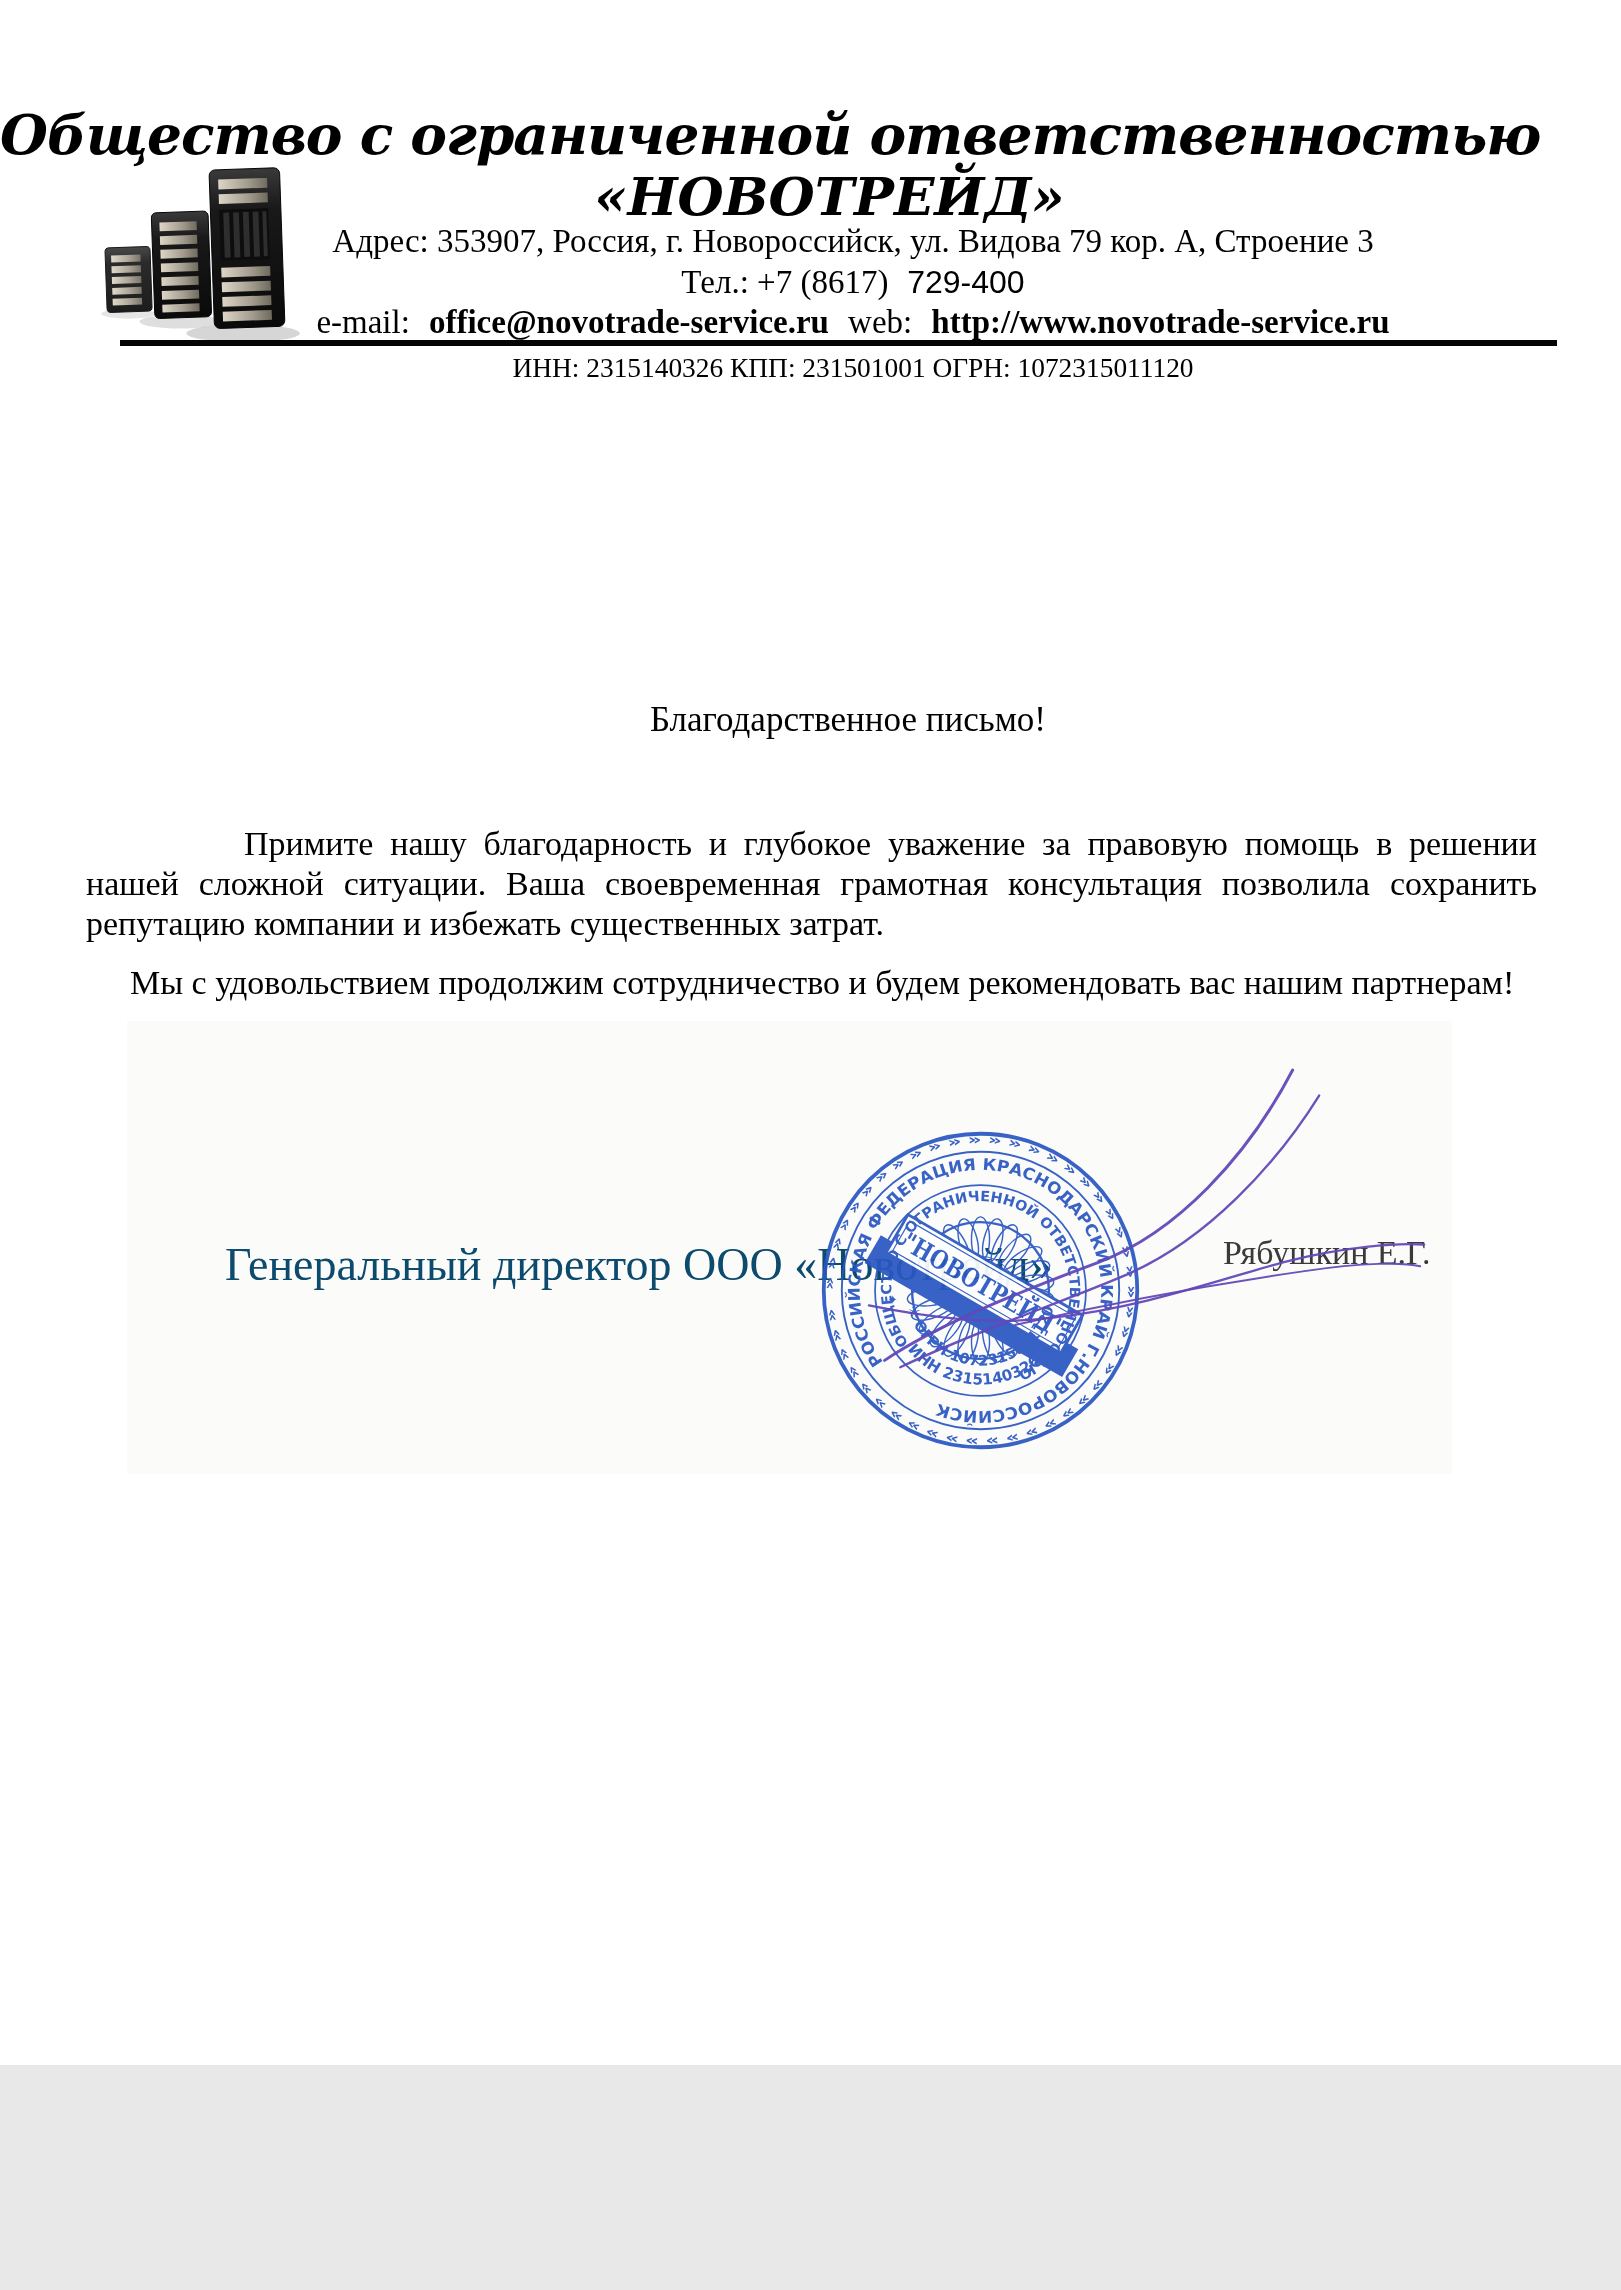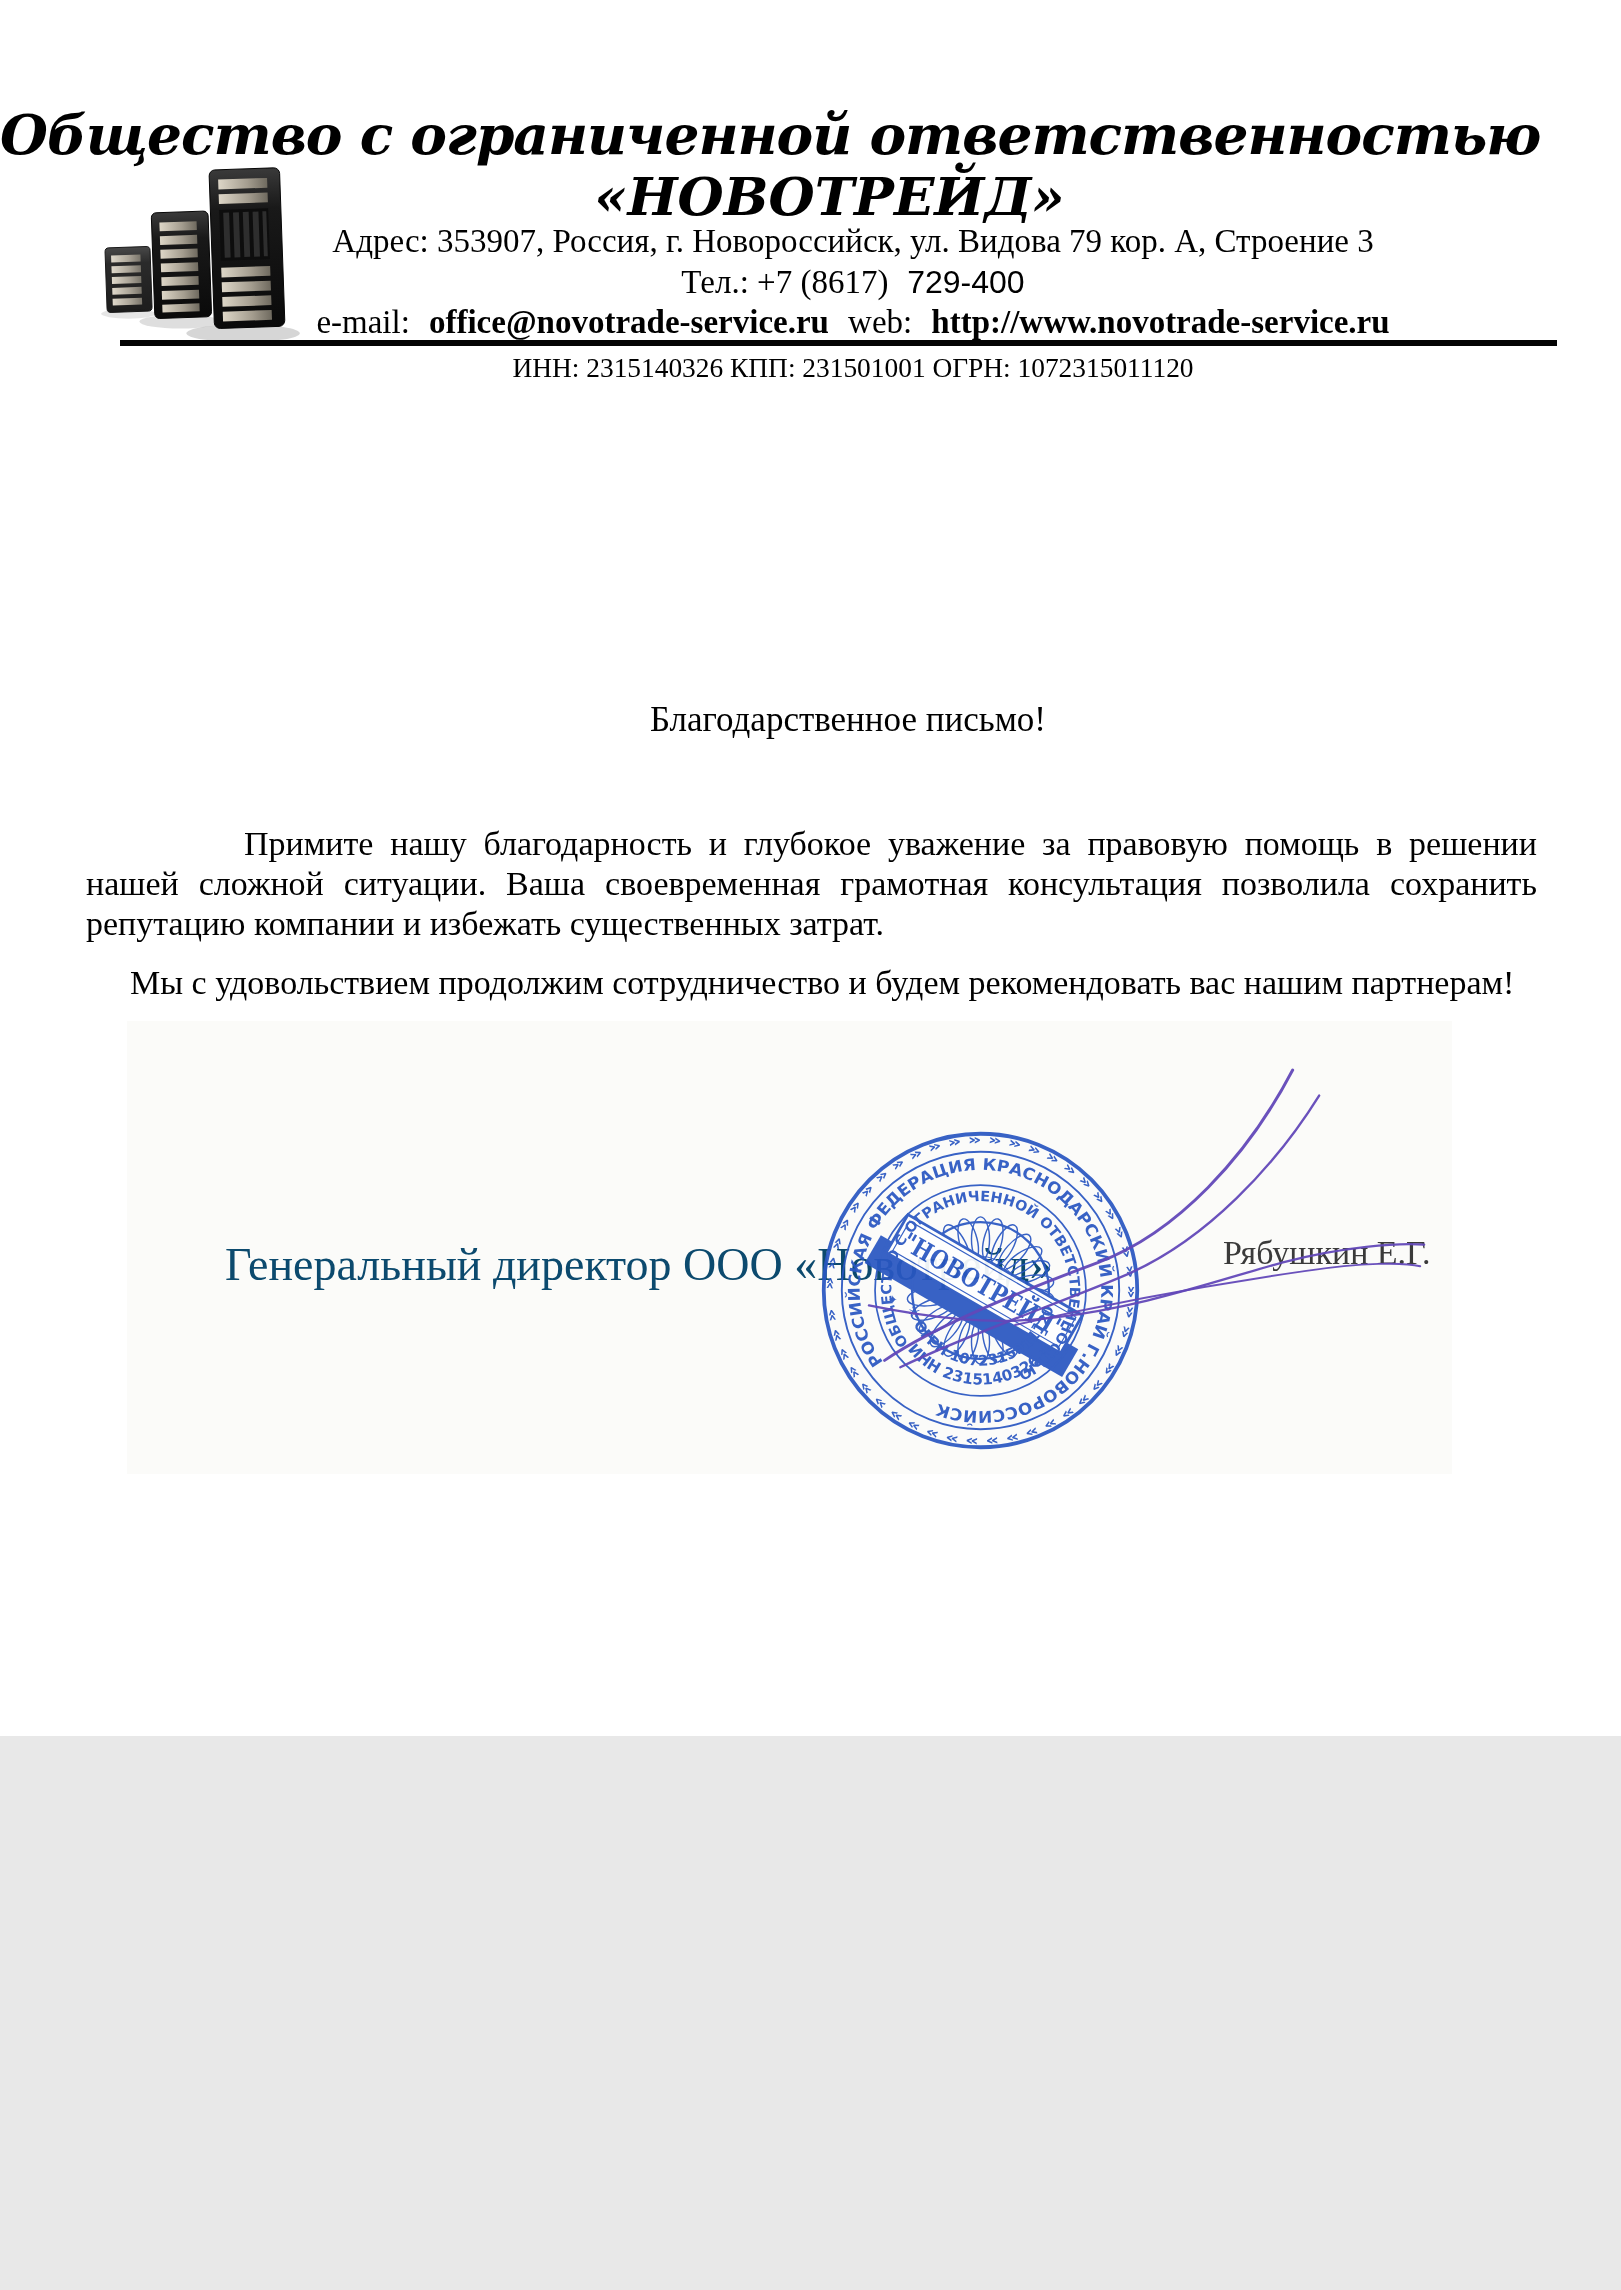--- a/index.html
+++ b/index.html
@@ -1,21 +1,21 @@
 <!DOCTYPE html>
 <html lang="ru" style="--stamp-blue: #2a57c2; --ink: #6248b8;"><head>
 <meta charset="utf-8">
 <style>
   :root{
     --stamp-blue:#2a57c2;
     --ink:#6248b8;
   }
   html,body{margin:0;padding:0;background:#e8e8e8;}
   .page{
-    position:relative;width:1621px;height:1736px;background:#ffffff;
+    position:relative;width:1621px;height:2065px;background:#ffffff;
     font-family:"Liberation Serif",serif;color:#000;overflow:hidden;
     margin:0 auto;
   }
   .abs{position:absolute;}
   .center{text-align:center;}
 
   
   .hdr-title1{top:102px;left:0;width:1509px;font-family:"DejaVu Serif",serif;
     font-style:italic;font-weight:700;font-size:55px;letter-spacing:-1px;white-space:nowrap;}
   .hdr-title2{top:165px;left:0;width:1621px;font-family:"DejaVu Serif",serif;

